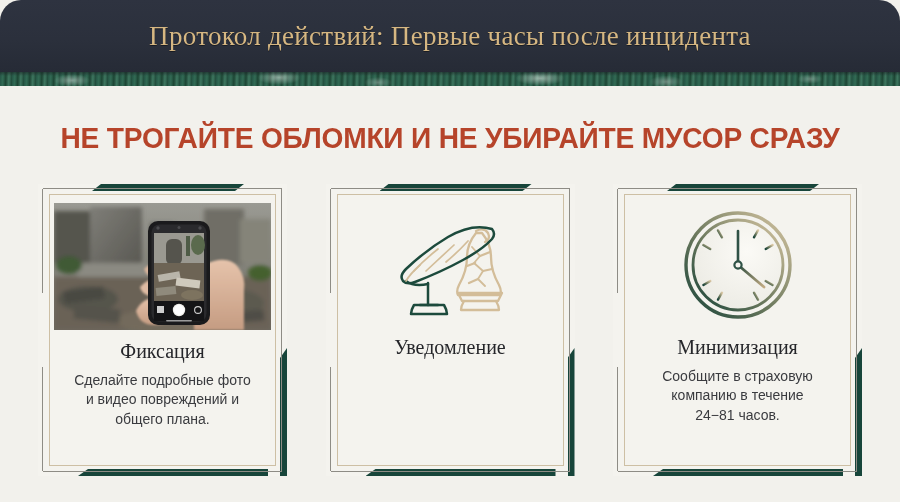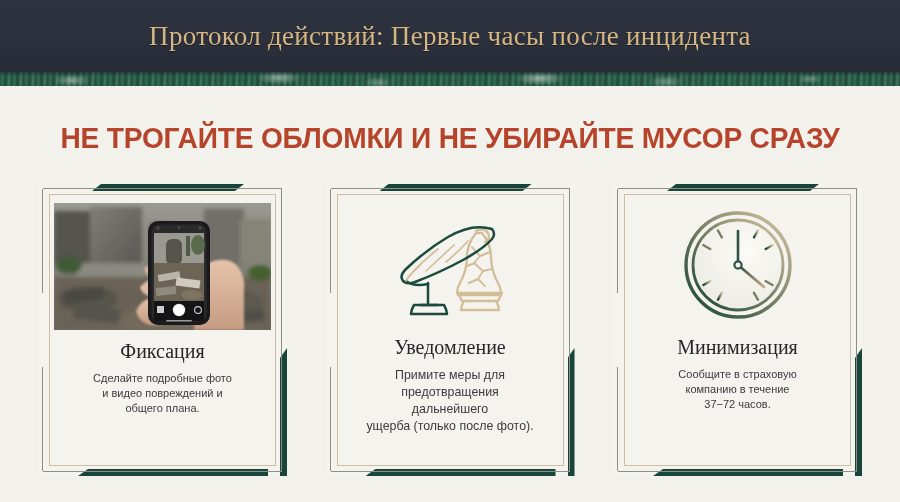--- a/index.html
+++ b/index.html
@@ -2,21 +2,21 @@
 <html><head>
 <meta charset="utf-8">
 <style>
   html,body{margin:0;padding:0;}
   body{
     width:900px;height:502px;overflow:hidden;
     background:#f2f1ec;
     font-family:"Liberation Sans", sans-serif;
     -webkit-font-smoothing:antialiased;
   }
-  .slide{position:relative;width:900px;height:502px;background:#f2f1ec;overflow:hidden;}
+  .slide{position:relative;width:900px;height:502px;background:#f2f1ec;overflow:hidden;border-radius:21px;}
 
   
   .header{
     position:absolute;left:0;top:0;width:900px;height:72px;
     background:linear-gradient(180deg,#2e3340 0%,#2b303c 55%,#262b36 100%);
     display:flex;align-items:center;justify-content:center;
   }
   .header-title{
     font-family:"Liberation Serif", serif;
     font-size:27px;
@@ -118,21 +118,21 @@
     height:131px;width:100%;display:flex;align-items:center;justify-content:center;
   }
 
   .card-title{
     font-family:"Liberation Serif", serif;
     font-size:20px;color:#25262a;margin-top:10px;line-height:1.1;
     text-align:center;
   }
   .card-text{
     font-family:"Liberation Sans", sans-serif;
-    font-size:11px;color:#3a3b3f;line-height:1.38;text-align:center;
+    font-size:14px;color:#3a3b3f;line-height:1.38;text-align:center;
     margin-top:9px;white-space:pre-line;
   }
   .card-2 .card-title{margin-top:6px;}
   .card-2 .card-text{font-size:12.4px;}
   .card-3 .card-title{margin-top:6px;}
 </style>
 </head>
 <body>
 
 <div class="slide">
@@ -282,24 +282,20 @@
               <g stroke="#d3bd99" stroke-width="1.7">
                 <path d="M58 40 q-14 11 -24 22"></path>
                 <path d="M74 36 q-14 13 -28 26"></path>
                 <path d="M88 32 q-10 11 -22 21"></path>
                 <path d="M40 56 q-10 9 -14 16"></path>
               </g>
             </g>
           </svg>
         </div>
         <div class="card-title">Уведомление</div>
-        <div class="card-text">Примите меры для
-предотвращения
-дальнейшего
-ущерба (только после фото).</div>
       </div>
     </div>
 
     <div class="card card-3">
       <div class="bar-top"></div>
       <div class="bar-bottom"></div>
       <div class="bar-right"></div>
       <div class="frame-outer">
         <div class="seg-a"></div>
         <div class="seg-b"></div>
@@ -341,18 +337,18 @@
               <line x1="42" y1="27.4" x2="46" y2="34.3"></line>
             </g>
             <line x1="62" y1="62" x2="62" y2="28" stroke="#2f5246" stroke-width="2.6" stroke-linecap="round"></line>
             <line x1="62" y1="62" x2="88" y2="84" stroke="url(#hand)" stroke-width="2.8" stroke-linecap="round"></line>
             <circle cx="62" cy="62" r="3.6" fill="#f4f3ee" stroke="#2f5246" stroke-width="2.2"></circle>
           </svg>
         </div>
         <div class="card-title">Минимизация</div>
         <div class="card-text">Сообщите в страховую
 компанию в течение
-37−72 часов.</div>
+24−81 часов.</div>
       </div>
     </div>
 
   </div>
 </div>
 
 </body></html>

